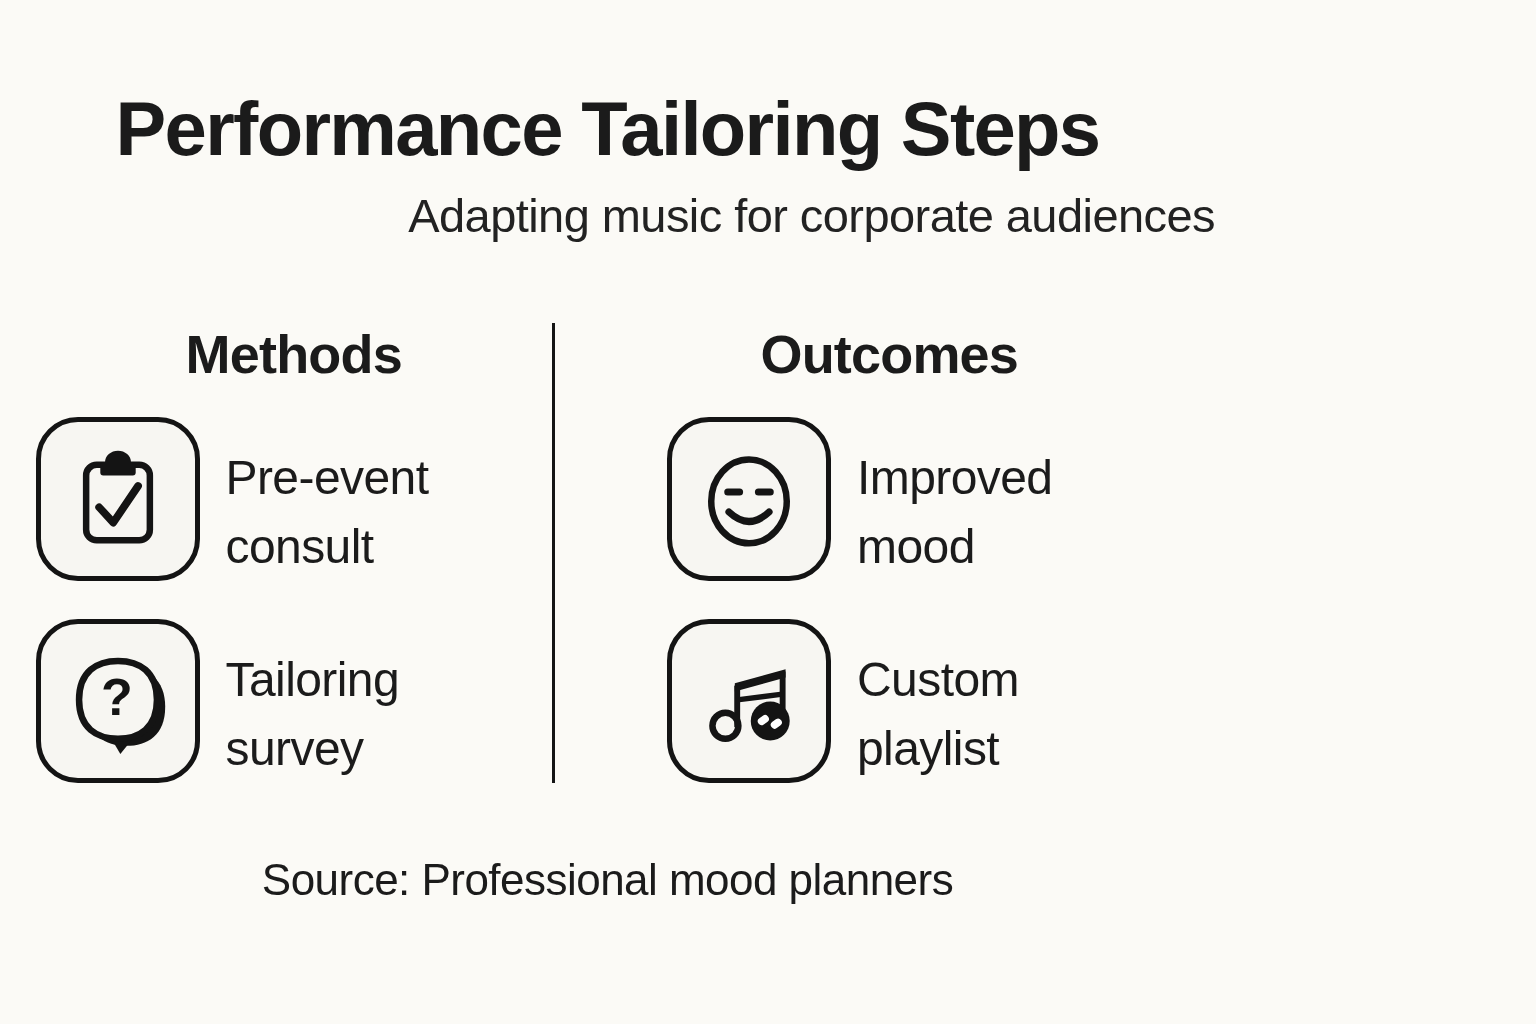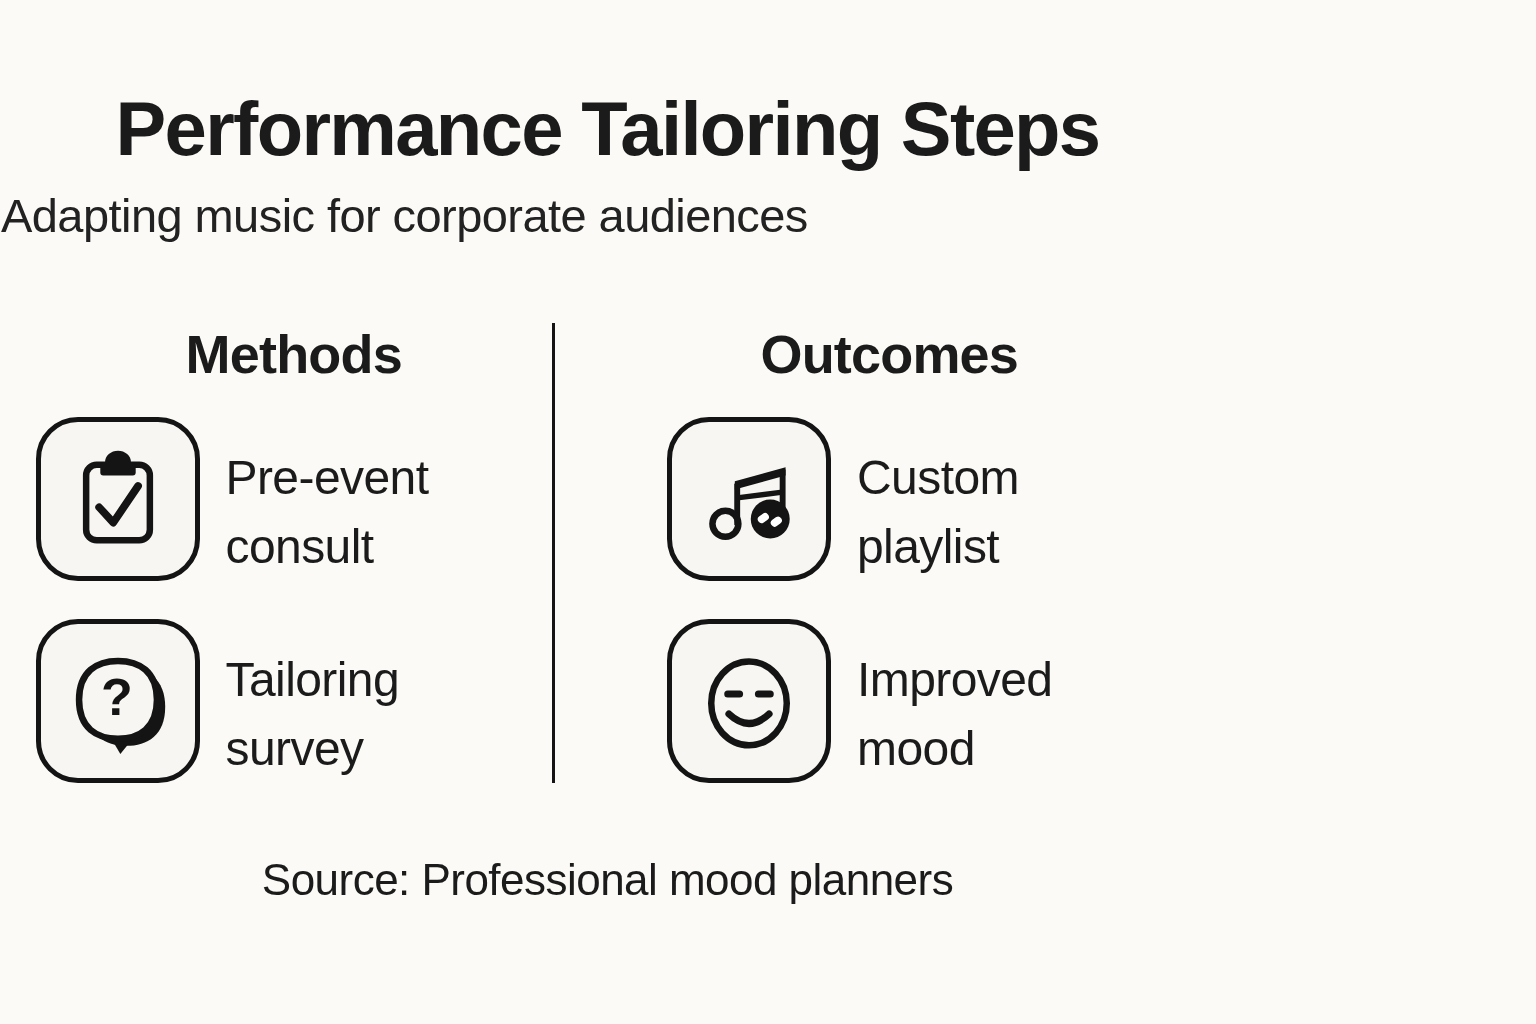--- a/index.html
+++ b/index.html
@@ -21,22 +21,22 @@
     margin: 0;
     padding-top: 88px;
     text-align: center;
     font-size: 76px;
     font-weight: 700;
     letter-spacing: -0.022em;
     line-height: 1.08;
     color: #1b1b1b;
   }
   .subtitle {
-    margin: 18px 0 0 1px;
-    text-align: left;
+    margin: 18px 0 0 8px;
+    text-align: right;
     font-size: 47px;
     font-weight: 400;
     letter-spacing: -0.012em;
     color: #222;
   }
   .columns {
     width: 1152px;
     margin: 80px auto 0 auto;
     display: flex;
     align-items: stretch;
@@ -136,43 +136,43 @@
     </div>
 
     <div class="divider"></div>
 
     <div class="column outcomes">
       <h2 class="col-header">Outcomes</h2>
 
       <div class="item">
         <div class="icon-box">
           <svg viewBox="0 0 100 100">
+            <ellipse cx="50" cy="52" rx="32" ry="35.5" fill="none" stroke="#141414" stroke-width="5.5"></ellipse>
+            <line x1="32" y1="44" x2="42" y2="44" stroke="#141414" stroke-width="6" stroke-linecap="round"></line>
+            <line x1="58" y1="44" x2="68" y2="44" stroke="#141414" stroke-width="6" stroke-linecap="round"></line>
+            <path d="M33 61 Q50 77 67 61" fill="none" stroke="#141414" stroke-width="6" stroke-linecap="round"></path>
+          </svg>
+        </div>
+        <div class="item-label">Improved mood</div>
+      </div>
+
+      <div class="item">
+        <div class="icon-box">
+          <svg viewBox="0 0 100 100">
             <polygon points="38,35 81,23 81,30 38,42" fill="#141414"></polygon>
             <line x1="40" y1="49" x2="80" y2="44" stroke="#141414" stroke-width="4.5"></line>
             <line x1="40" y1="72" x2="40" y2="37" stroke="#141414" stroke-width="5"></line>
             <line x1="78.5" y1="58" x2="78.5" y2="25" stroke="#141414" stroke-width="5"></line>
             <circle cx="30" cy="71" r="11" fill="none" stroke="#141414" stroke-width="5.5"></circle>
             <circle cx="68" cy="67" r="16.5" fill="#141414"></circle>
             <rect x="57" y="63" width="10" height="6.5" rx="3.2" transform="rotate(-35 62 66)" fill="#ffffff"></rect>
             <rect x="68" y="66" width="10" height="6.5" rx="3.2" transform="rotate(-35 73 69)" fill="#ffffff"></rect>
           </svg>
         </div>
         <div class="item-label">Custom playlist</div>
       </div>
-
-      <div class="item">
-        <div class="icon-box">
-          <svg viewBox="0 0 100 100">
-            <ellipse cx="50" cy="52" rx="32" ry="35.5" fill="none" stroke="#141414" stroke-width="5.5"></ellipse>
-            <line x1="32" y1="44" x2="42" y2="44" stroke="#141414" stroke-width="6" stroke-linecap="round"></line>
-            <line x1="58" y1="44" x2="68" y2="44" stroke="#141414" stroke-width="6" stroke-linecap="round"></line>
-            <path d="M33 61 Q50 77 67 61" fill="none" stroke="#141414" stroke-width="6" stroke-linecap="round"></path>
-          </svg>
-        </div>
-        <div class="item-label">Improved mood</div>
-      </div>
     </div>
 
   </section>
 
   <p class="source">Source: Professional mood planners</p>
 
 </main>
 
 </body></html>

